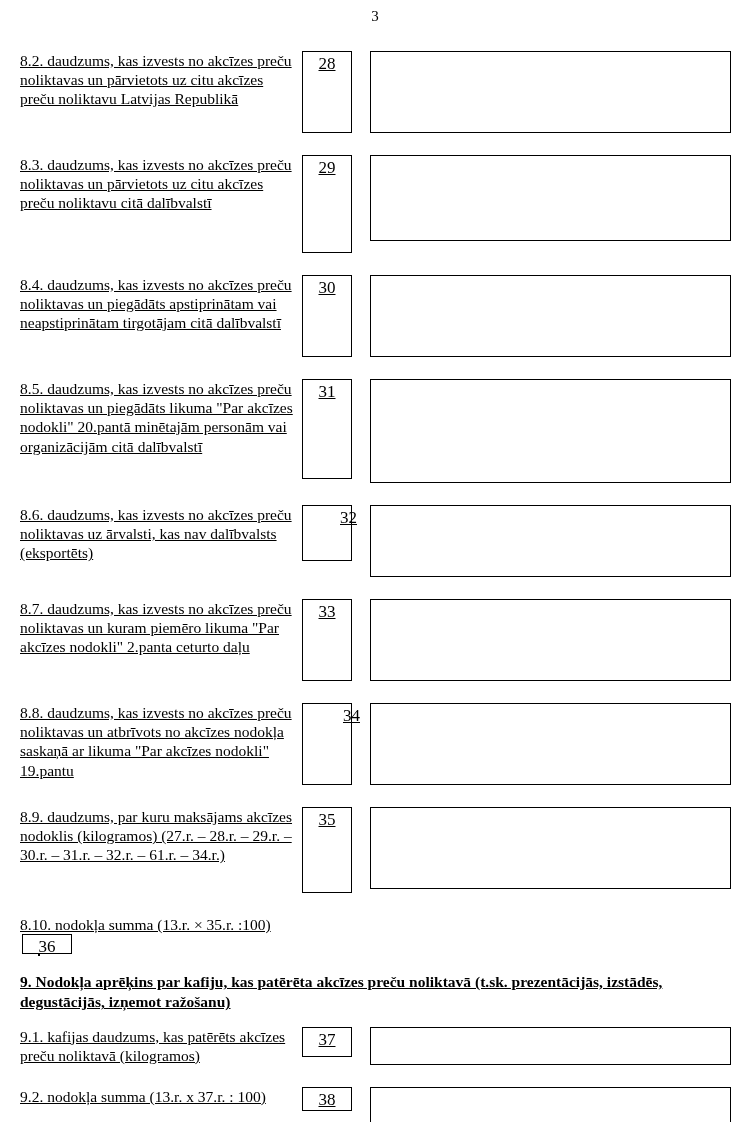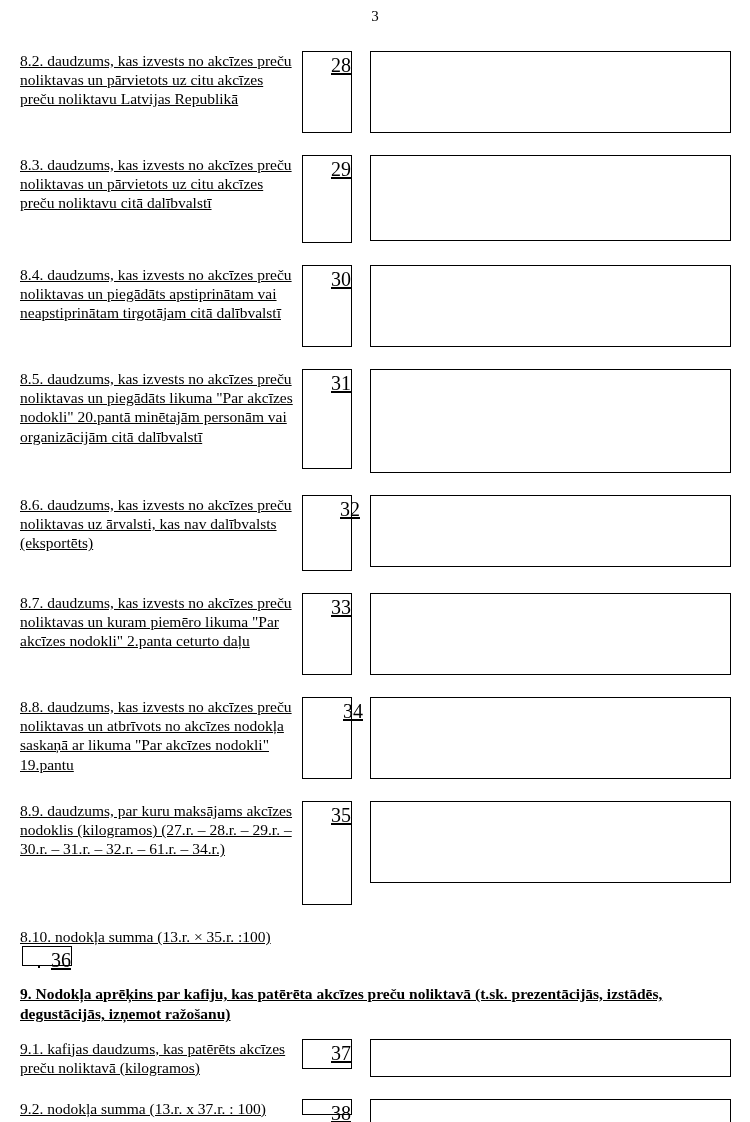--- a/index.html
+++ b/index.html
@@ -39,22 +39,22 @@
     font-size: 15.5px;
     line-height: 1.24;
     padding-right: 2px;
   }
   .code-box {
     width: 50px;
     flex-shrink: 0;
     margin-left: 2px;
     border: 1.5px solid #000000;
     box-sizing: border-box;
-    text-align: right;
-    font-size: 20px;
+    text-align: center;
+    font-size: 17px;
     padding-top: 2px;
   }
   .value-box {
     flex: 1;
     margin-left: 18px;
     border: 1.5px solid #000000;
     box-sizing: border-box;
     background: #ffffff;
   }
   .section-heading {
@@ -73,74 +73,74 @@
   <div class="content">
 
     <div class="form-row">
       <div class="row-label">8.2. daudzums, kas izvests no akcīzes preču noliktavas un pārvietots uz citu akcīzes preču noliktavu Latvijas Republikā</div>
       <div class="code-box" style="height:82px;"><span>28</span></div>
       <div class="value-box" style="height:82px;"></div>
     </div>
 
     <div class="form-row">
       <div class="row-label">8.3. daudzums, kas izvests no akcīzes preču noliktavas un pārvietots uz citu akcīzes preču noliktavu citā dalībvalstī</div>
-      <div class="code-box" style="height:88px;"><span>29</span></div>
+      <div class="code-box" style="height:98px;"><span>29</span></div>
       <div class="value-box" style="height:86px;"></div>
     </div>
 
     <div class="form-row">
       <div class="row-label">8.4. daudzums, kas izvests no akcīzes preču noliktavas un piegādāts apstiprinātam vai neapstiprinātam tirgotājam citā dalībvalstī</div>
       <div class="code-box" style="height:82px;"><span>30</span></div>
       <div class="value-box" style="height:82px;"></div>
     </div>
 
     <div class="form-row">
       <div class="row-label">8.5. daudzums, kas izvests no akcīzes preču noliktavas un piegādāts likuma "Par akcīzes nodokli" 20.pantā minētajām personām vai organizācijām citā dalībvalstī</div>
       <div class="code-box" style="height:100px;"><span>31</span></div>
       <div class="value-box" style="height:104px;"></div>
     </div>
 
     <div class="form-row">
       <div class="row-label">8.6. daudzums, kas izvests no akcīzes preču noliktavas uz ārvalsti, kas nav dalībvalsts (eksportēts)</div>
-      <div class="code-box" style="height:76px;padding-left:37px;"><span>32</span></div>
+      <div class="code-box" style="height:56px;padding-left:37px;"><span>32</span></div>
       <div class="value-box" style="height:72px;"></div>
     </div>
 
     <div class="form-row">
       <div class="row-label">8.7. daudzums, kas izvests no akcīzes preču noliktavas un kuram piemēro likuma "Par akcīzes nodokli" 2.panta ceturto daļu</div>
       <div class="code-box" style="height:82px;"><span>33</span></div>
       <div class="value-box" style="height:82px;"></div>
     </div>
 
     <div class="form-row">
       <div class="row-label">8.8. daudzums, kas izvests no akcīzes preču noliktavas un atbrīvots no akcīzes nodokļa saskaņā ar likuma "Par akcīzes nodokli" 19.pantu</div>
       <div class="code-box" style="height:82px;padding-left:40px;"><span>34</span></div>
       <div class="value-box" style="height:82px;"></div>
     </div>
 
     <div class="form-row">
       <div class="row-label">8.9. daudzums, par kuru maksājams akcīzes nodoklis (kilogramos) (27.r. – 28.r. – 29.r. – 30.r. – 31.r. – 32.r. – 61.r. – 34.r.)</div>
-      <div class="code-box" style="height:104px;"><span>35</span></div>
+      <div class="code-box" style="height:86px;"><span>35</span></div>
       <div class="value-box" style="height:82px;"></div>
     </div>
 
     <div class="form-row" style="margin-bottom:16px;flex-direction:column;">
       <div class="row-label">8.10. nodokļa summa (13.r. × 35.r. :100)</div>
       <div class="code-box" style="height:20px;"><span>36</span></div>
       <div class="value-box" style="height:40px;"></div>
     </div>
 
     <div class="section-heading">9. Nodokļa aprēķins par kafiju, kas patērēta akcīzes preču noliktavā (t.sk. prezentācijās, izstādēs, degustācijās, izņemot ražošanu)</div>
 
     <div class="form-row">
       <div class="row-label">9.1. kafijas daudzums, kas patērēts akcīzes preču noliktavā (kilogramos)</div>
       <div class="code-box" style="height:30px;"><span>37</span></div>
       <div class="value-box" style="height:38px;"></div>
     </div>
 
     <div class="form-row">
       <div class="row-label">9.2. nodokļa summa (13.r. x 37.r. : 100)</div>
-      <div class="code-box" style="height:16px;"><span>38</span></div>
+      <div class="code-box" style="height:24px;"><span>38</span></div>
       <div class="value-box" style="height:38px;"></div>
     </div>
 
   </div>
 </div>
 
 </body></html>

